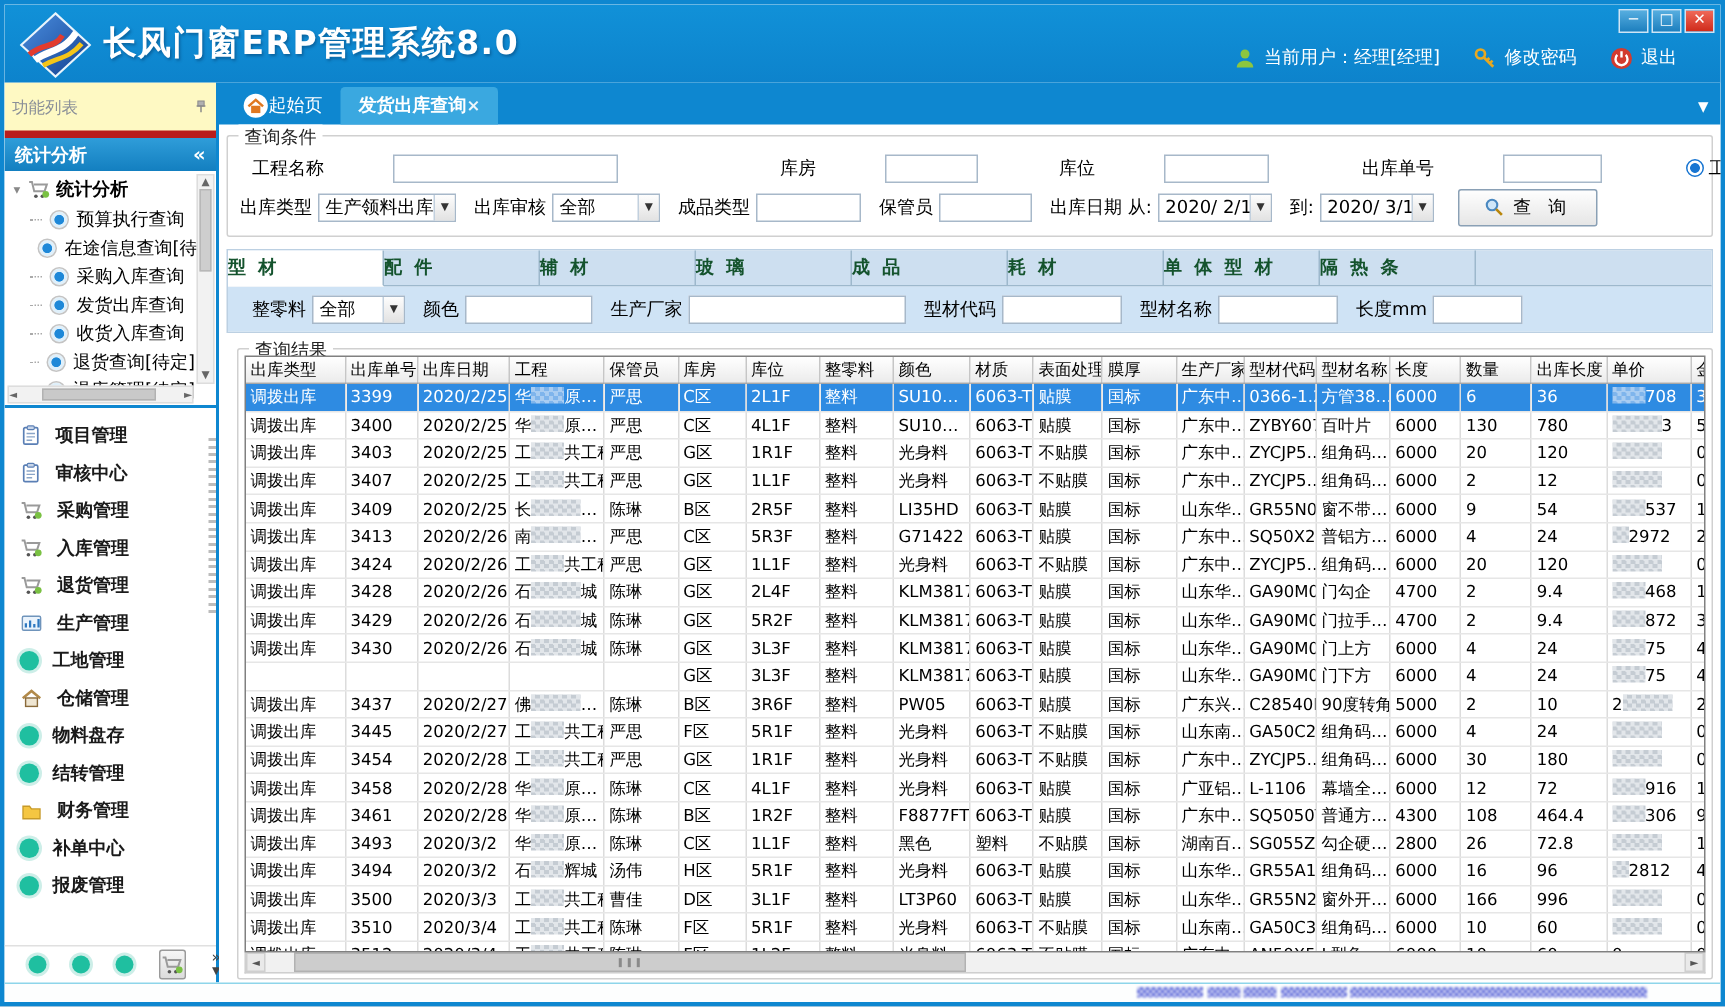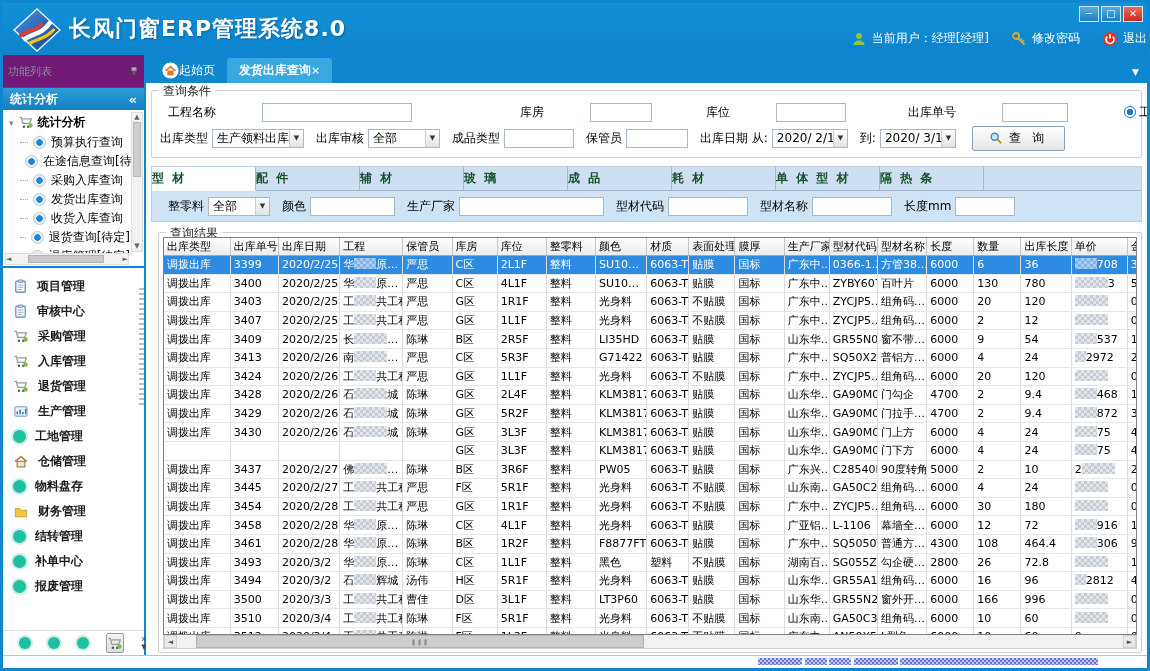--- a/index.html
+++ b/index.html
@@ -5,28 +5,28 @@
   html,body{margin:0;padding:0;background:#9db8cc;font-family:"DejaVu Sans","Liberation Sans",sans-serif;}
   *{box-sizing:border-box;}
   .window{width:1150px;height:671px;border:3px solid #0e87d0;background:#fff;display:flex;flex-direction:column;position:relative;overflow:hidden;}
   
   .titlebar{height:52px;background:linear-gradient(#1191d8,#0d83cc);position:relative;flex-shrink:0;display:flex;align-items:center;}
   .logo{margin:2px 8px 0 10px;display:flex;align-items:center;}
   .apptitle{color:#fff;font-size:22px;font-weight:bold;letter-spacing:1px;text-shadow:1px 1px 2px rgba(0,40,80,.4);}
   .winctrl{position:absolute;top:3px;right:4px;display:flex;gap:2px;}
   .winbtn{width:20px;height:16px;font-size:10px;line-height:14px;text-align:center;color:#fff;border:1px solid #cfe4f4;background:linear-gradient(#57aee0,#1d7fbe);cursor:pointer;}
   .winbtn.close{background:linear-gradient(#f06a5a,#cf2a1a);}
-  .userbar{position:absolute;right:0;bottom:8px;display:flex;gap:8px;color:#fff;font-size:12px;}
+  .userbar{position:absolute;right:29px;bottom:8px;display:flex;gap:8px;color:#fff;font-size:12px;}
   .userbar .seg{display:flex;align-items:center;gap:5px;cursor:pointer;}
   .userbar .seg+.seg{margin-left:14px;}
   
   .mainrow{flex:1;display:flex;min-height:0;}
   
   .sidebar{width:143px;flex-shrink:0;border-right:2px solid #0e87d0;display:flex;flex-direction:column;background:#fff;}
-  .func-head{height:20px;background:#701a75;border-bottom:1px solid #b91c1c;color:#8a8f98;font-size:11px;display:flex;align-items:center;padding:16px 5px;justify-content:space-between;}
+  .func-head{height:20px;background:#fef9c3;border-bottom:5px solid #b91c1c;color:#8a8f98;font-size:11px;display:flex;align-items:center;padding:16px 5px;justify-content:space-between;}
   .sec-title{height:22px;background:linear-gradient(#2f9dd9,#137fc0);color:#fff;font-size:12px;font-weight:bold;display:flex;align-items:center;justify-content:space-between;padding:0 7px;}
   .sec-title .collapse{font-size:13px;cursor:pointer;}
   .tree{height:158px;border-bottom:2px solid #0e87d0;position:relative;padding:3px 14px 13px 4px;overflow:hidden;font-size:12px;}
   .tree-root{display:flex;align-items:center;gap:4px;font-weight:bold;padding:1px 0 2px 2px;}
   .tree-exp{color:#888;font-size:9px;}
   .tree-item{display:flex;align-items:center;gap:5px;padding:1px 0;margin-left:13px;white-space:nowrap;cursor:pointer;}
   .tree-item .conn{width:8px;border-top:1px dotted #aaa;}
   .dot-icon{width:13px;height:13px;flex-shrink:0;border-radius:50%;background:radial-gradient(circle,#1e88d8 0 3px,#dff0fb 3.5px 5px,#f4f4f4 5.5px);border:1px solid #c4c4c4;}
   .tree-vscroll{position:absolute;top:2px;right:1px;width:12px;bottom:14px;background:#f2f2f2;border:1px solid #ddd;font-size:7px;color:#666;text-align:center;}
   .tree-vscroll .thumb{background:#cecece;height:55px;margin:1px;border:1px solid #b8b8b8;}
@@ -294,30 +294,30 @@
                 <rect x="3.8" y="7.8" width="8.4" height="6" fill="#efe6d2" stroke="#8a6a3a"></rect>
               </svg>
             </span>
             <span>仓储管理</span>
           </div>
           <div class="menu-item">
             <span class="circle-icon"></span>
             <span>物料盘存</span>
           </div>
           <div class="menu-item">
+            <span class="circle-icon"></span>
+            <span>结转管理</span>
+          </div>
+          <div class="menu-item">
             <span>
               <svg width="16" height="14" viewBox="0 0 16 16">
                 <path d="M1.5 4h5l1.5 2h6.5v7.5h-13z" fill="#f5c642" stroke="#c79a28"></path>
               </svg>
             </span>
             <span>财务管理</span>
-          </div>
-          <div class="menu-item">
-            <span class="circle-icon"></span>
-            <span>结转管理</span>
           </div>
           <div class="menu-item">
             <span class="circle-icon"></span>
             <span>补单中心</span>
           </div>
           <div class="menu-item">
             <span class="circle-icon"></span>
             <span>报废管理</span>
           </div>
         </div>

